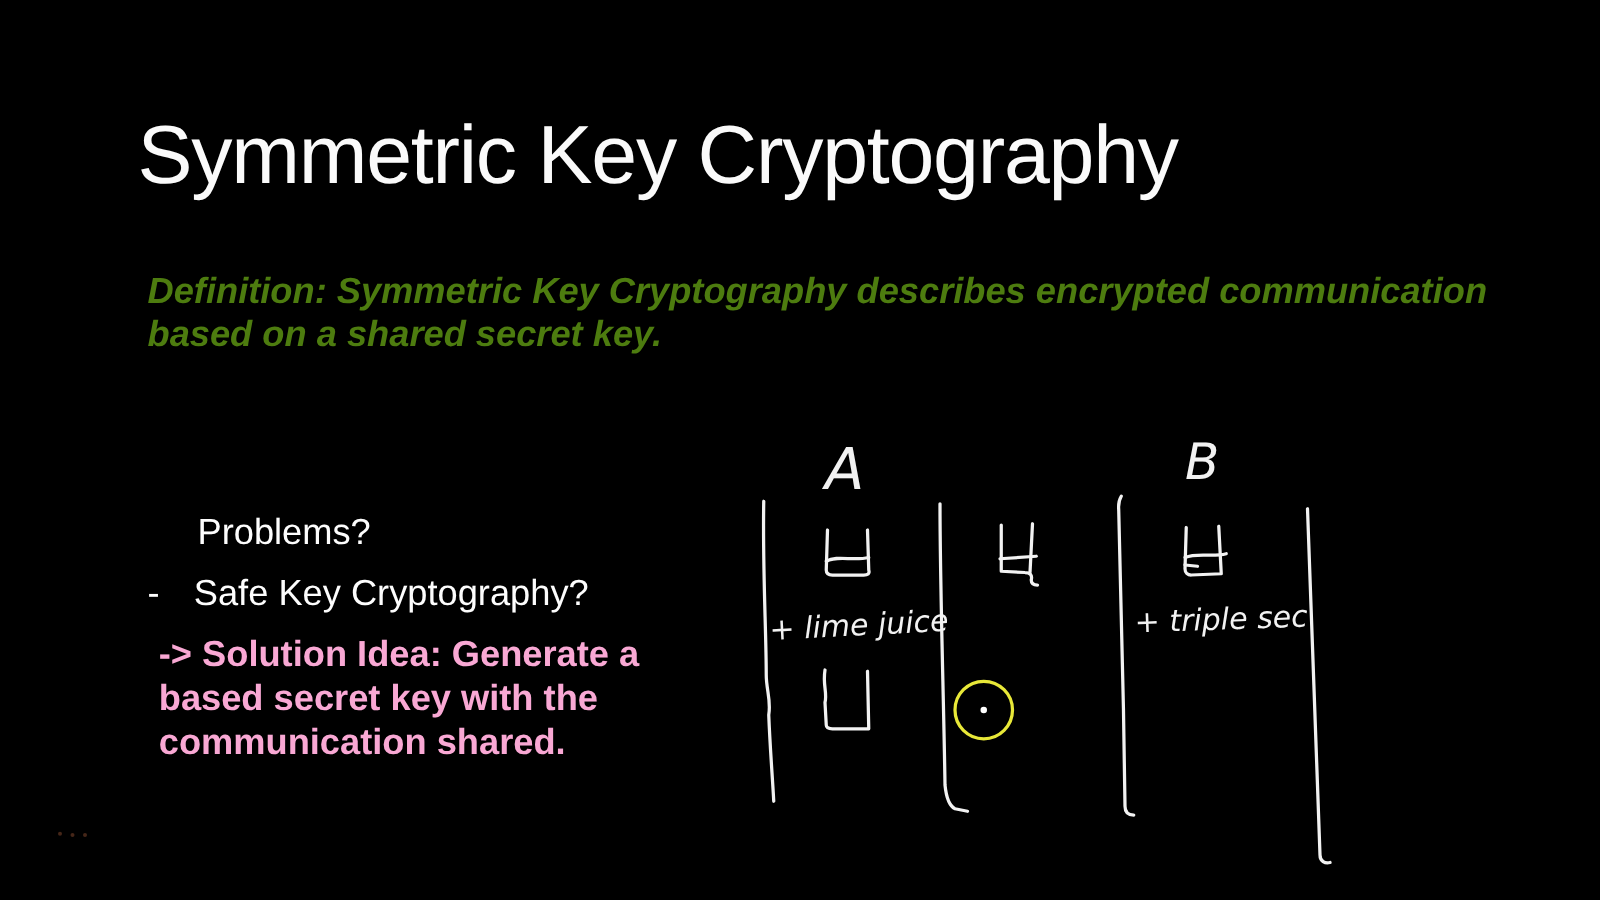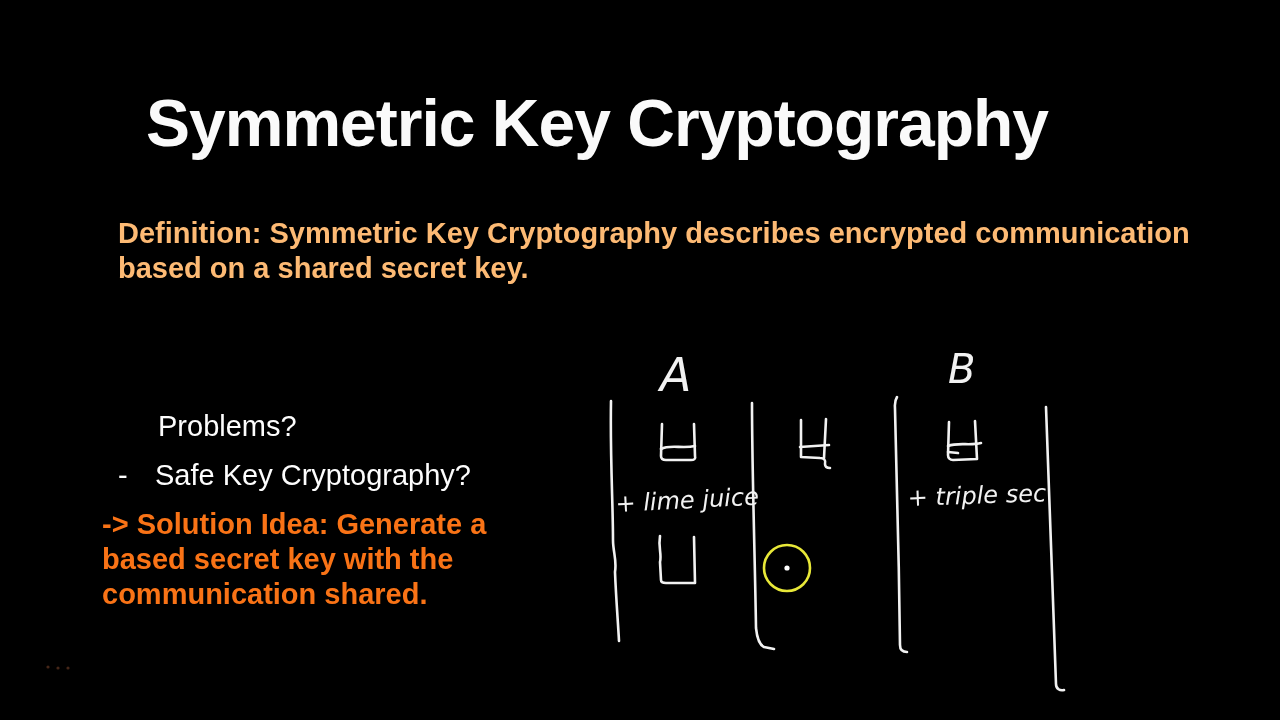--- a/index.html
+++ b/index.html
@@ -14,35 +14,35 @@
     background: #000000;
     overflow: hidden;
     font-family: "Liberation Sans", sans-serif;
     color: #ffffff;
   }
   .title {
     position: absolute;
     left: 110px;
     top: 88px;
     font-size: 66px;
-    font-weight: 700;
+    font-weight: 400;
     letter-spacing: -1px;
     line-height: 70px;
     color: #fafafa;
     white-space: nowrap;
-    margin-left: 36px;
   }
   .definition {
     position: absolute;
     left: 118px;
     top: 216px;
     font-size: 29px;
     font-weight: 600;
     line-height: 35px;
-    color: #fdba74;
+    color: #4d7c0f;
+    font-style: italic;
   }
   .definition div { white-space: nowrap; }
   .problems-heading {
     position: absolute;
     left: 118px;
     top: 410px;
     font-size: 29px;
     font-weight: 400;
     line-height: 32px;
     color: #fdfdfd;
@@ -56,26 +56,26 @@
     font-size: 29px;
     font-weight: 400;
     line-height: 32px;
     color: #fdfdfd;
     display: flex;
     white-space: nowrap;
   }
   .bullet-row .marker { width: 37px; }
   .solution {
     position: absolute;
-    left: 102px;
+    left: 127px;
     top: 507px;
     font-size: 29px;
     font-weight: 600;
     line-height: 35px;
-    color: #f97316;
+    color: #f9a8d4;
   }
   .solution div { white-space: nowrap; }
   .diagram-svg {
     position: absolute;
     left: 0;
     top: 0;
     width: 1280px;
     height: 720px;
   }
   .ink-stroke {

